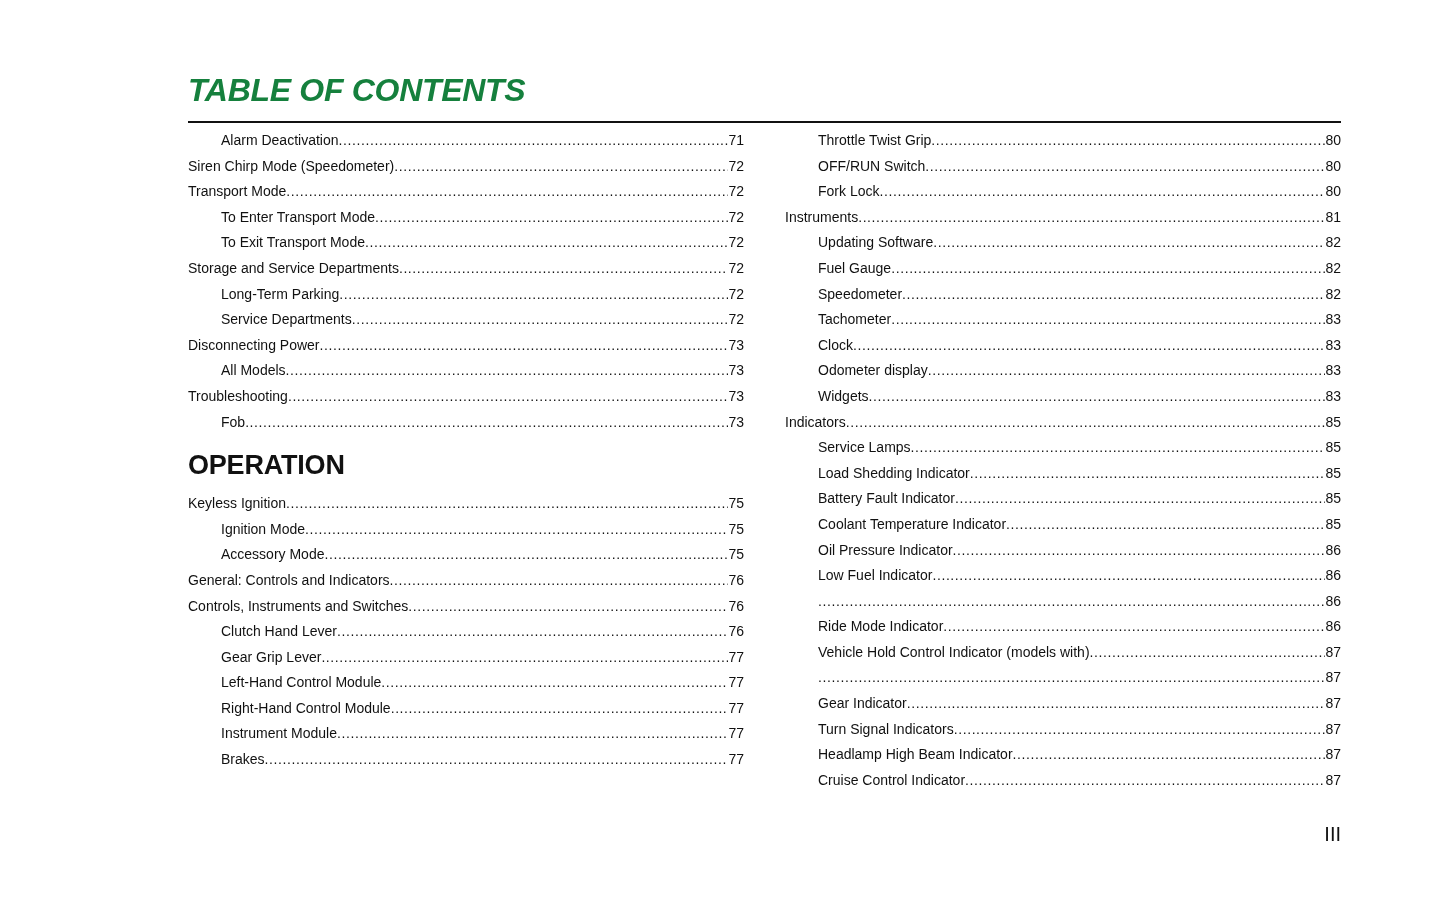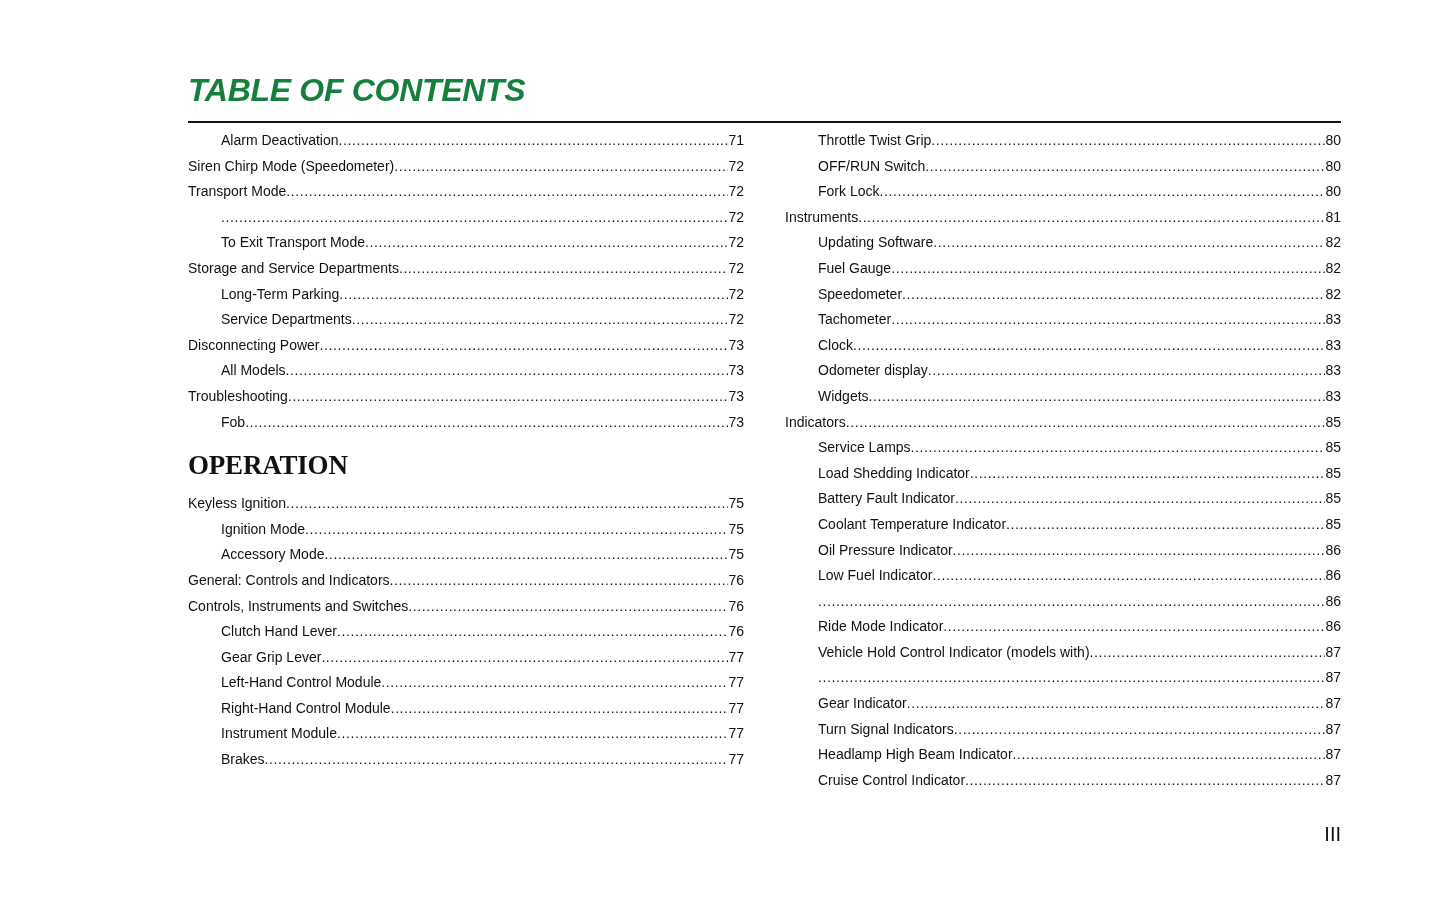--- a/index.html
+++ b/index.html
@@ -65,21 +65,20 @@
     .toc-page { flex: 0 0 auto; }
 
     .section-heading {
       font-size: 27px;
       font-weight: bold;
       height: 52px;
       line-height: 52px;
       margin: 0;
       padding-top: 4px;
       letter-spacing: -0.2px;
-      font-family: Liberation Serif, serif;
     }
     .page-number {
       position: absolute;
       right: 104px;
       top: 821px;
       font-size: 20px;
       line-height: 26px;
       margin-left: 43px;
     }
   </style>
@@ -100,20 +99,21 @@
     <span class="toc-label">Siren Chirp Mode (Speedometer)</span>
     <span class="toc-leader"></span>
     <span class="toc-page">72</span>
   </div>
       <div class="toc-entry level-1">
     <span class="toc-label">Transport Mode</span>
     <span class="toc-leader"></span>
     <span class="toc-page">72</span>
   </div>
       <div class="toc-entry level-2">
+    <span class="toc-label">To Enter Transport Mode</span>
     <span class="toc-leader"></span>
     <span class="toc-page">72</span>
   </div>
       <div class="toc-entry level-2">
     <span class="toc-label">To Exit Transport Mode</span>
     <span class="toc-leader"></span>
     <span class="toc-page">72</span>
   </div>
       <div class="toc-entry level-1">
     <span class="toc-label">Storage and Service Departments</span>

